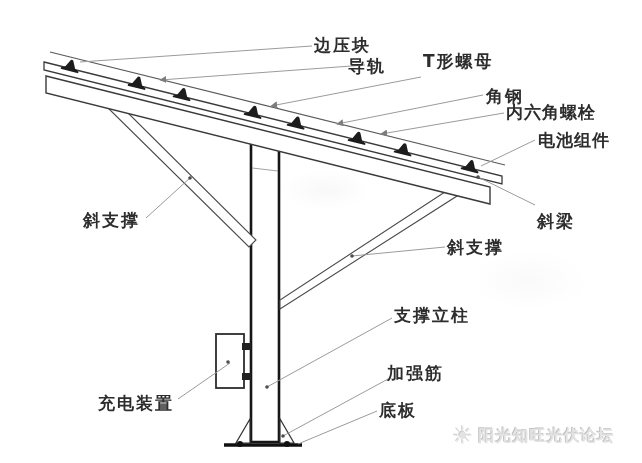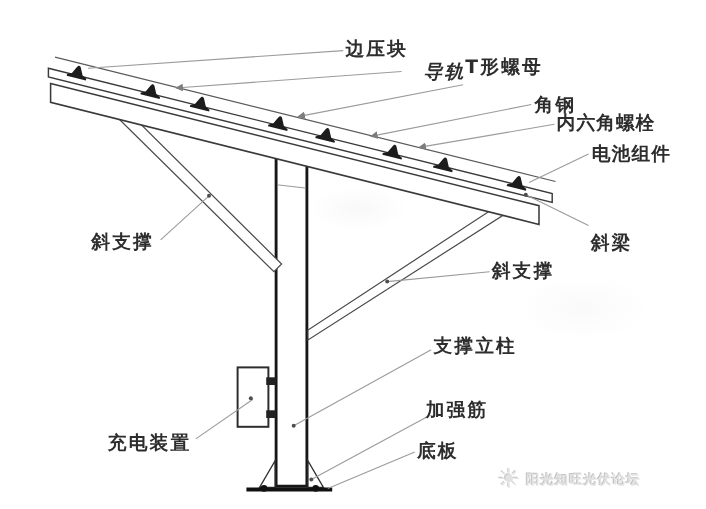--- a/index.html
+++ b/index.html
@@ -15,21 +15,21 @@
   .callout.tight{letter-spacing:1px;}
   .watermark{
     position:absolute;left:452px;top:424px;display:flex;align-items:center;gap:5px;
     color:#dadada;user-select:none;
   }
   .watermark .sun{
     font-size:24px;line-height:1;color:#e2e2e2;
     text-shadow:-1px -1px 0 #c9c9c9, 1px 1px 0 #ffffff;
   }
   .watermark .wm-text{
-    font-size:12px;font-weight:bold;letter-spacing:1px;color:#e3e3e3;
+    font-size:16px;font-weight:bold;letter-spacing:1px;color:#e3e3e3;
     text-shadow:-1px -1px 0 #c3c3c3, 1px 1px 0 #ffffff;
   }
   .smudge{position:absolute;border-radius:50%;pointer-events:none;}
 </style>
 </head>
 <body>
 
 <div class="stage">
 
   <div class="smudge" style="left:280px;top:170px;width:90px;height:40px;background:radial-gradient(closest-side,rgba(120,120,120,0.05),rgba(120,120,120,0));"></div>
@@ -120,21 +120,21 @@
         <circle cx="190" cy="178" r="1.8"></circle>
         <circle cx="352" cy="256" r="1.8"></circle>
         <circle cx="267" cy="387" r="1.8"></circle>
         <circle cx="228" cy="362" r="1.8"></circle>
         <circle cx="283" cy="436" r="1.8"></circle>
       </g>
     </g>
   </svg>
 
   <span class="callout" style="left:314px;top:36px;">边压块</span>
-  <span class="callout" style="left:385px;top:57px;font-style:italic;">导轨</span>
+  <span class="callout" style="left:348px;top:57px;">导轨</span>
   <span class="callout" style="left:423px;top:52px;">T形螺母</span>
   <span class="callout" style="left:486px;top:87px;text-align:center;">角钢</span>
   <span class="callout tight" style="left:538px;top:131px;">电池组件</span>
   <span class="callout tight" style="left:506px;top:103px;">内六角螺栓</span>
   <span class="callout" style="left:537px;top:198px;margin-top:14px;">斜梁</span>
   <span class="callout" style="left:83px;top:211px;">斜支撑</span>
   <span class="callout" style="left:447px;top:238px;">斜支撑</span>
   <span class="callout" style="left:394px;top:306px;">支撑立柱</span>
   <span class="callout" style="left:98px;top:394px;">充电装置</span>
   <span class="callout" style="left:387px;top:364px;">加强筋</span>

